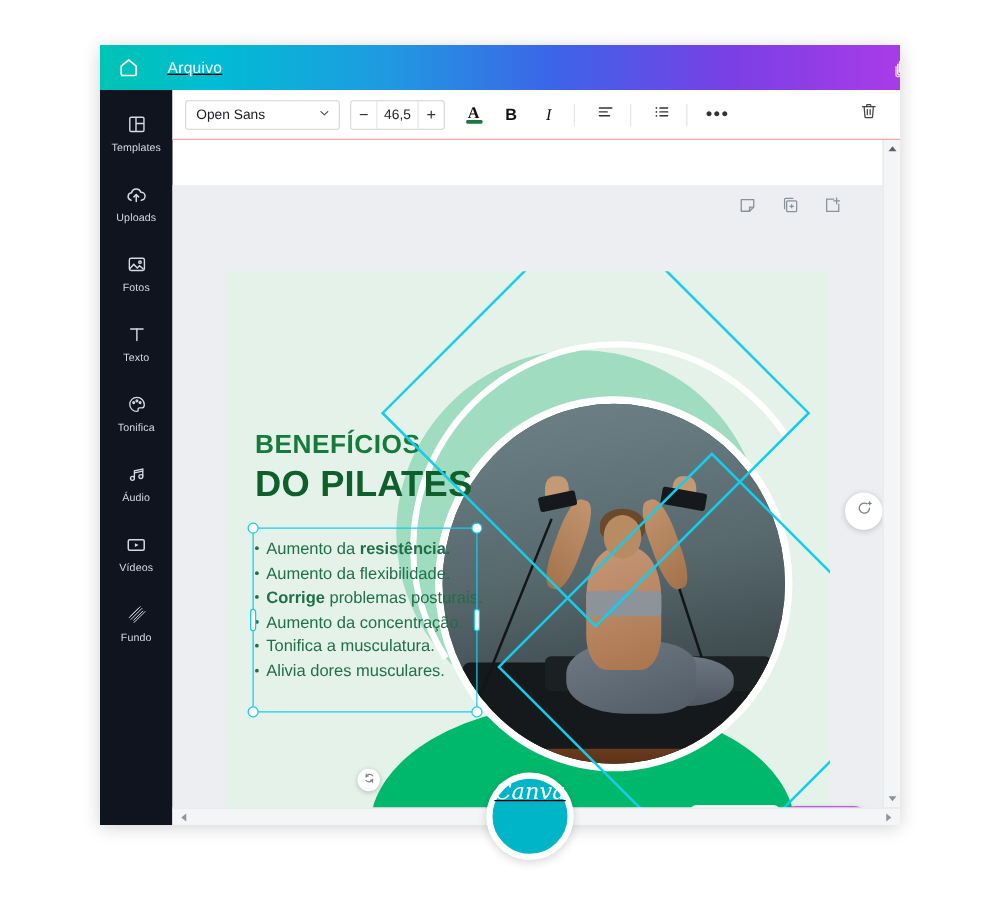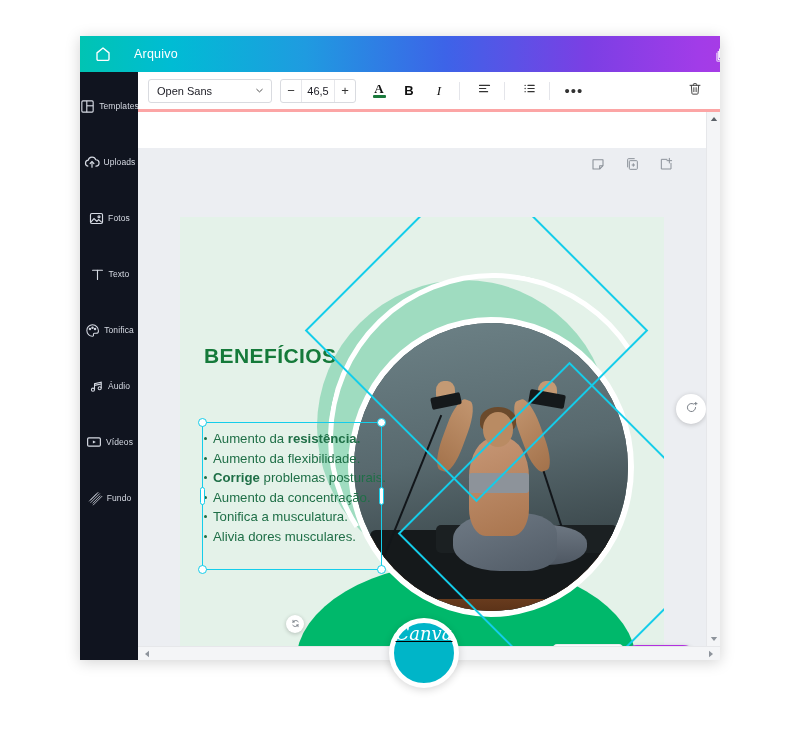--- a/index.html
+++ b/index.html
@@ -20,52 +20,52 @@
     overflow: hidden;
   }
 
   
   #topbar {
     position: absolute; left: 0; top: 0;
     width: 704px; height: 36px;
     background: linear-gradient(90deg,
         #00c4b3 0%, #00bcd4 13%, #1f9be0 32%,
         #3d63e8 52%, #7b3fe4 72%, #a23ce8 88%, #b23ce0 100%);
-    display: flex; align-items: center;
+    display: flex; align-items: center; text-decoration: underline;
   }
   #topbar .home { margin-left: 12px; width: 22px; height: 22px; display:flex; align-items:center; justify-content:center; cursor:pointer; }
   #topbar .file-label {
     margin-left: 20px; color: #ffffff;
     font-size: 12.5px; letter-spacing: .2px;
     cursor: pointer;
   }
   #topbar .right { margin-left: auto; display: flex; align-items: center; gap: 16px; margin-right: 16px; }
   #topbar .tb-ic { width: 20px; height: 20px; cursor: pointer; display:flex; align-items:center; justify-content:center;}
 
   
   #rail {
     position: absolute; left: 0; top: 36px;
     width: 58px; height: 588px;
     background: #10141f;
     padding-top: 6px;
   }
   .rail-item {
-    height: 56px; display: flex; flex-direction: row;
+    height: 56px; display: flex; flex-direction: column;
     align-items: center; justify-content: center;
     cursor: pointer; gap: 3px;
   }
   .rail-item .ri-ic { height: 20px; display: flex; align-items: center; justify-content: center; }
   .rail-item .ri-lb { color: #d6dae3; font-size: 8.5px; letter-spacing: .1px; }
 
   
   #toolbar {
     position: absolute; left: 58px; top: 36px;
     width: 582px; height: 40px;
     background: #ffffff;
-    border-bottom: 3px solid #fca5a5;
+    border-bottom: 1px solid #fca5a5;
     display: flex; align-items: center;
     padding: 0 10px;
   }
   .font-select {
     width: 124px; height: 24px;
     border: 1px solid #d9dbe0; border-radius: 3px;
     display: flex; align-items: center; justify-content: space-between;
     padding: 0 6px 0 8px; cursor: pointer; background:#fff;
   }
   .font-select .fs-name { font-size: 11px; color: #1b1b23; }
@@ -535,20 +535,21 @@
         <div class="armR"></div>
         <div class="hair"></div>
         <div class="head"></div>
         <div class="handL"></div>
         <div class="handR"></div>
         <div class="gripL"></div>
         <div class="gripR"></div>
       </div>
 
       <div class="d-title1">BENEFÍCIOS</div>
+      <div class="d-title2">DO PILATES</div>
 
       <ul id="bullets">
         <li>Aumento da <b>resistência.</b></li>
         <li>Aumento da flexibilidade.</li>
         <li><b>Corrige</b> problemas posturais.</li>
         <li>Aumento da concentração.</li>
         <li>Tonifica a musculatura.</li>
         <li>Alivia dores musculares.</li>
       </ul>
 

